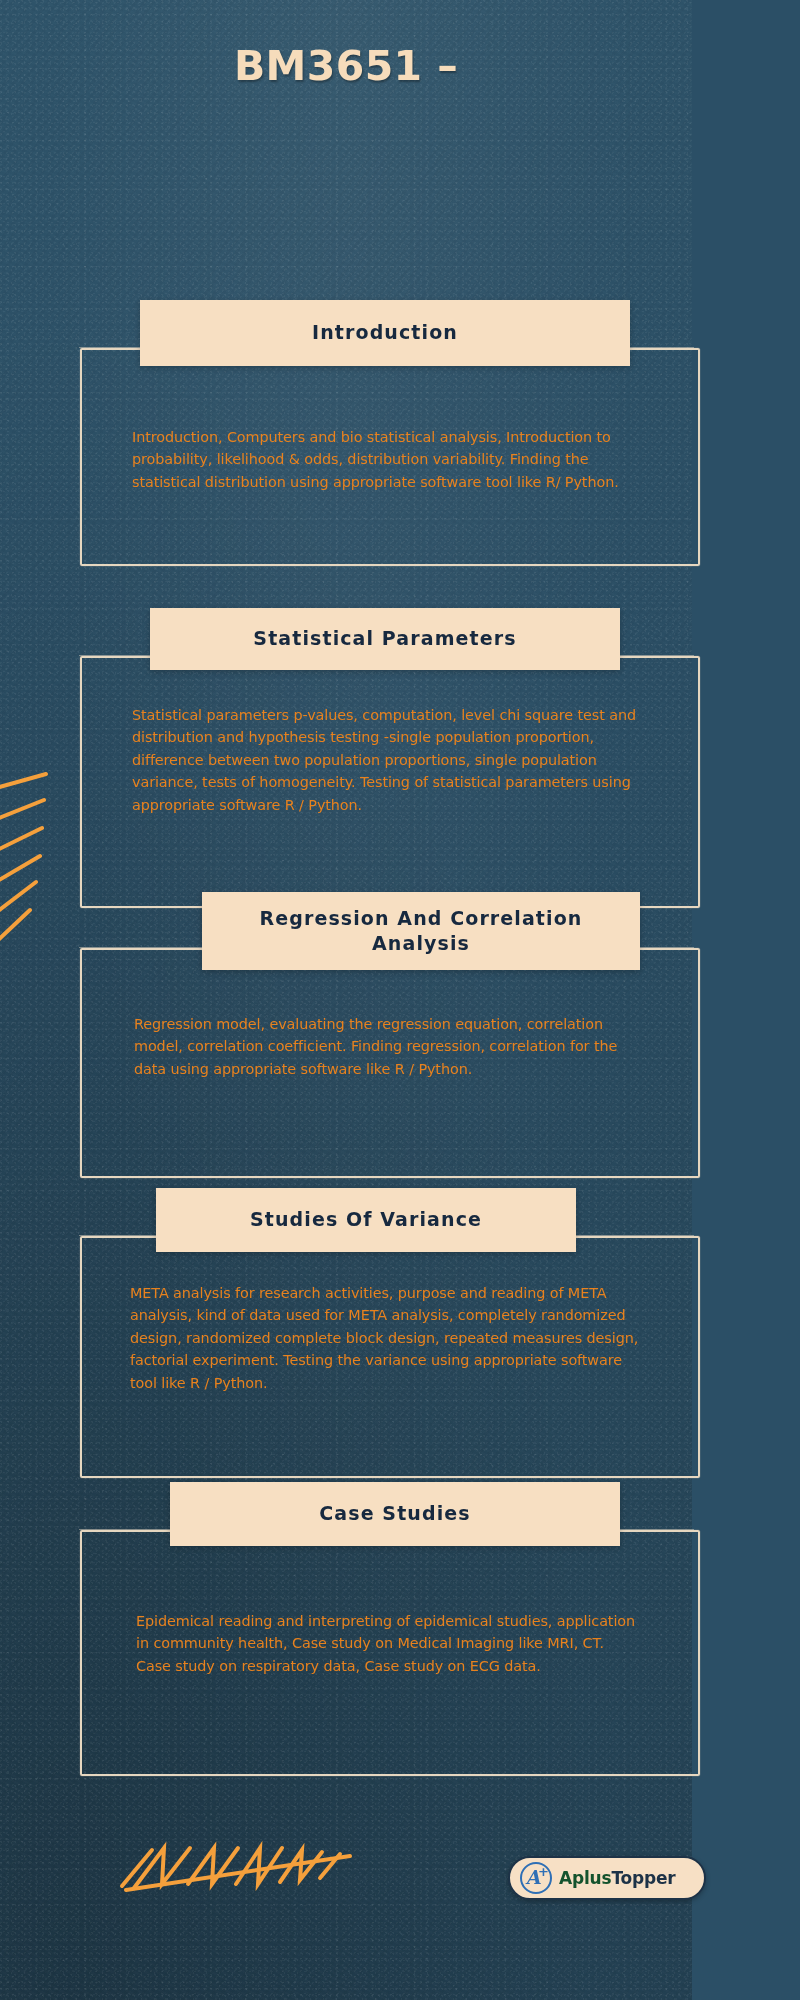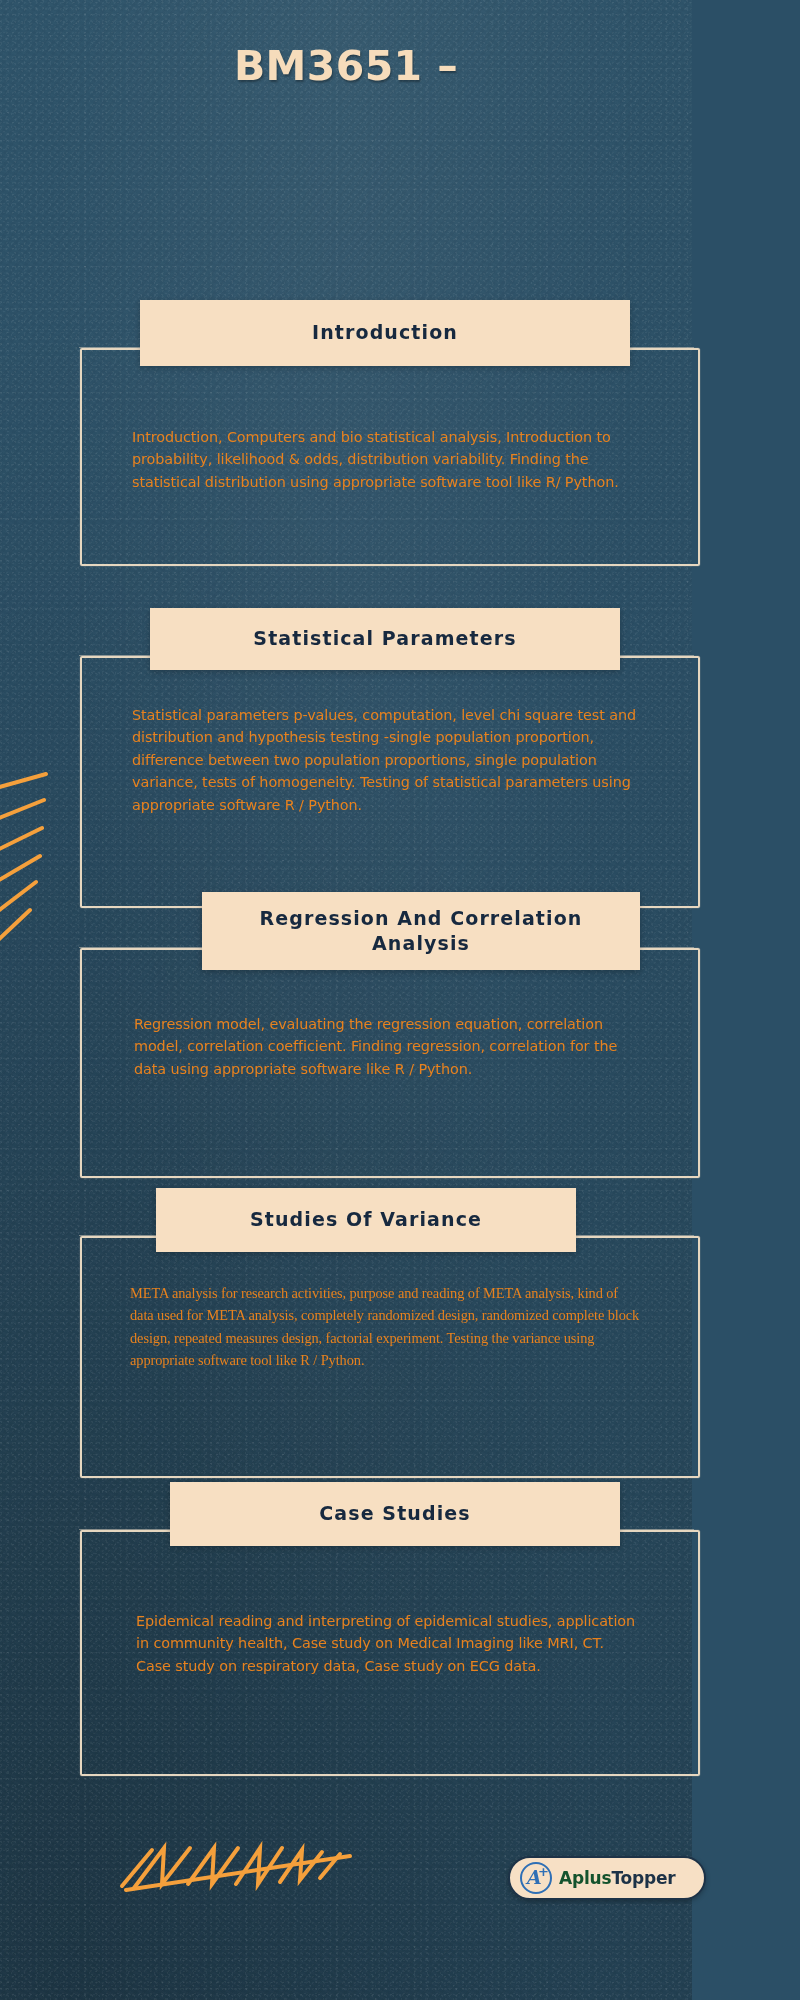--- a/index.html
+++ b/index.html
@@ -199,21 +199,21 @@
 
   <div class="section" style="top:892px;">
     <div class="frame" style="top:56px; height:230px;"></div>
     <div class="card-head" style="left:166px; top:0; width:438px; height:78px;margin-left:36px;">Regression  And  Correlation Analysis</div>
     <div class="card-body" style="left:134px; top:121px; width:500px;">Regression model, evaluating the regression equation, correlation model, correlation coefficient. Finding regression, correlation for the data using appropriate software like R / Python.</div>
   </div>
 
   <div class="section" style="top:1188px;">
     <div class="frame" style="top:48px; height:242px;"></div>
     <div class="card-head" style="left:156px; top:0; width:420px; height:64px;">Studies  Of  Variance</div>
-    <div class="card-body" style="left:130px; top:94px; width:512px;font-family:Liberation Serif, serif;">META analysis for research activities, purpose and reading of META analysis, kind of data used for META analysis, completely randomized design, randomized complete block design, repeated measures design, factorial experiment. Testing the variance using appropriate software tool like R / Python.</div>
+    <div class="card-body" style="left:130px; top:94px; width:512px;">META analysis for research activities, purpose and reading of META analysis, kind of data used for META analysis, completely randomized design, randomized complete block design, repeated measures design, factorial experiment. Testing the variance using appropriate software tool like R / Python.</div>
   </div>
 
   <div class="section" style="top:1482px;">
     <div class="frame" style="top:48px; height:246px;"></div>
     <div class="card-head" style="left:154px; top:0; width:450px; height:64px;margin-left:16px;">Case  Studies</div>
     <div class="card-body" style="left:136px; top:128px; width:506px;">Epidemical reading and interpreting of epidemical studies, application in community health, Case study on Medical Imaging like MRI, CT. Case study on respiratory data, Case study on ECG data.</div>
   </div>
 
   <svg class="scribble-foot" width="236" height="58" viewBox="0 0 236 58" fill="none">
     <g stroke="#F5A03C" stroke-width="4" stroke-linecap="round">

